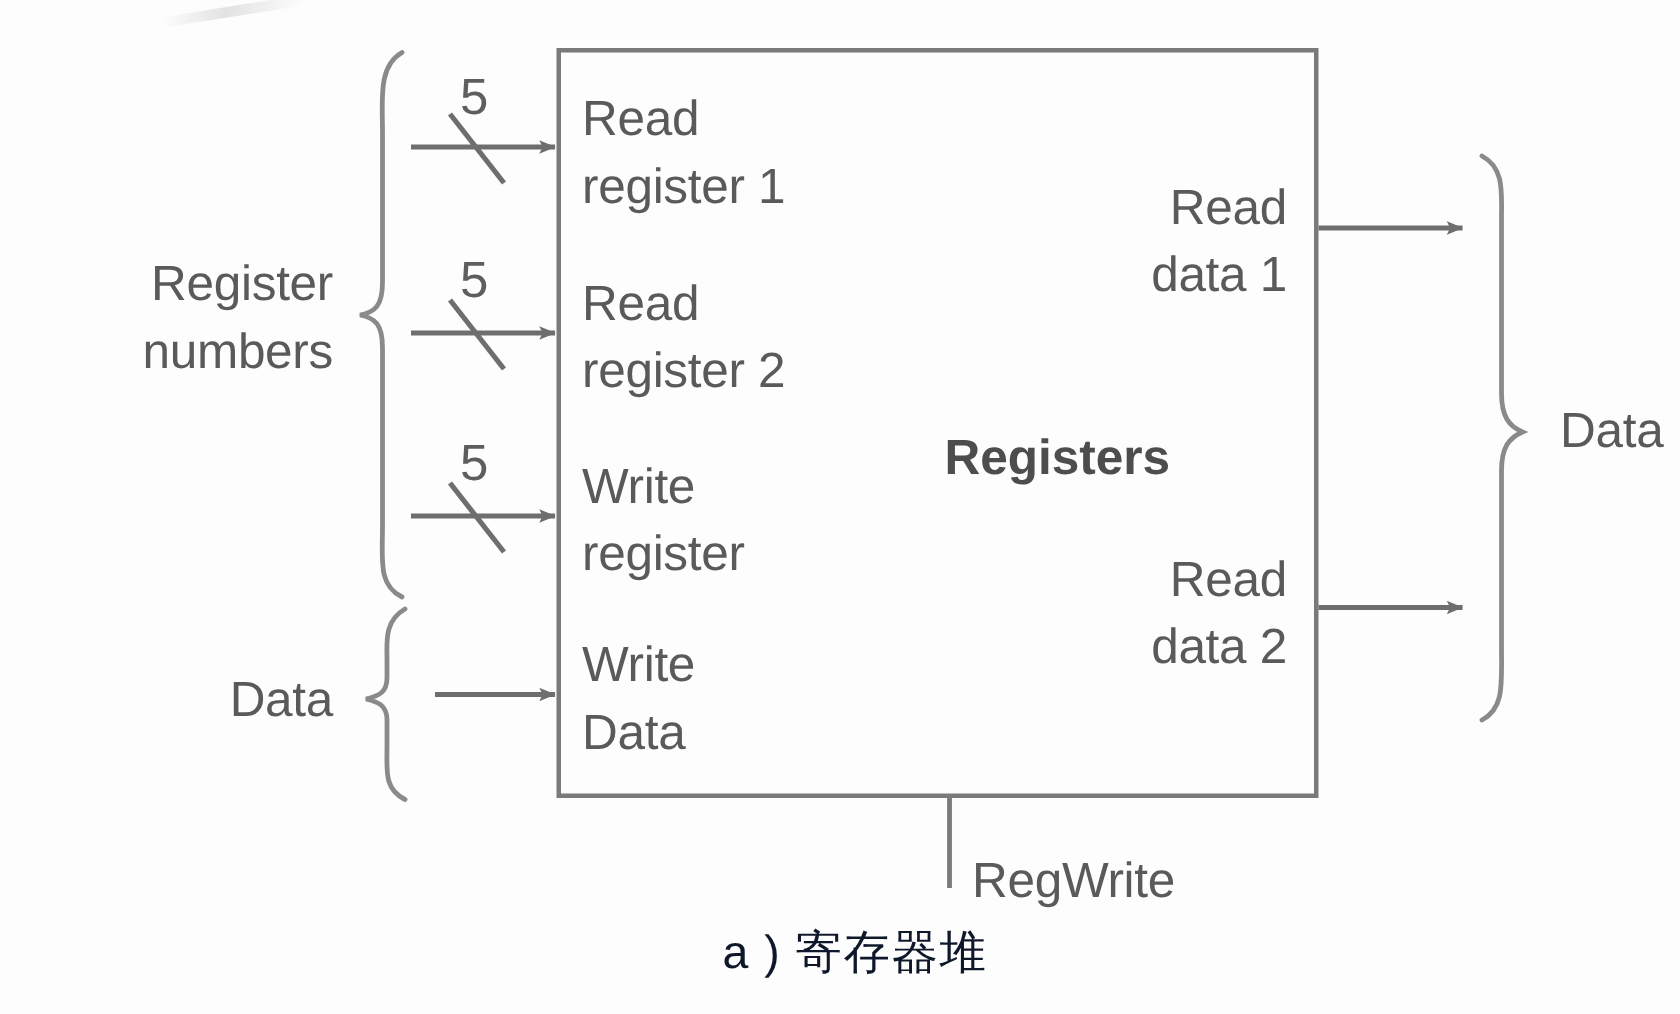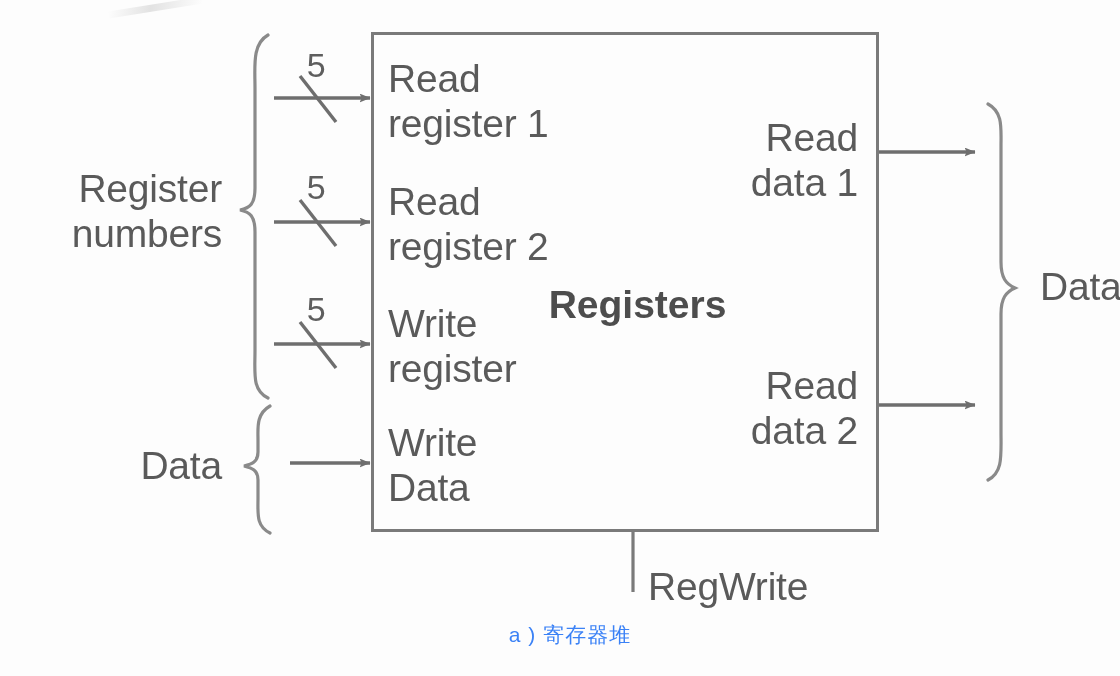--- a/index.html
+++ b/index.html
@@ -21,38 +21,38 @@
     position: absolute;
     left: 0;
     top: 0;
     width: 1120px;
     height: 676px;
   }
   .lbl {
     position: absolute;
     color: #5a5a5a;
     font-family: "Liberation Sans", sans-serif;
-    font-size: 39px;
+    font-size: 33px;
     line-height: 45px;
     white-space: pre;
     letter-spacing: -0.2px;
   }
   .lbl.bold {
     font-weight: bold;
     color: #4d4d4d;
     letter-spacing: 0px;
   }
   .lbl.num {
     font-size: 34px;
     line-height: 34px;
     color: #5e5e5e;
   }
   .lbl.caption {
-    font-size: 21px;
-    color: #3b82f6;
+    font-size: 31px;
+    color: #0f172a;
     letter-spacing: 1px;
   }
   .lbl.right-al {
     text-align: right;
   }
   .lbl.center-al {
     text-align: center;
   }
   .smudge {
     position: absolute;
@@ -138,21 +138,21 @@
   <div class="lbl" style="left:388px; top:301px;">Write
 register</div>
   <div class="lbl" style="left:388px; top:420px;">Write
 Data</div>
 
   <div class="lbl right-al" style="left:636px; top:115px; width:222px;">Read
 data 1</div>
   <div class="lbl right-al" style="left:636px; top:363px; width:222px;">Read
 data 2</div>
 
-  <div class="lbl bold center-al" style="left:495px; top:282px; width:285px;">Registers</div>
+  <div class="lbl bold center-al" style="left:495px; top:282px; width:285px;text-align:right;">Registers</div>
 
   <div class="lbl right-al" style="left:10px; top:166px; width:212px;">Register
 numbers</div>
   <div class="lbl right-al" style="left:10px; top:443px; width:212px;">Data</div>
   <div class="lbl" style="left:1040px; top:264px; width:160px;">Data</div>
 
   <div class="lbl" style="left:648px; top:564px;">RegWrite</div>
 
   <div class="lbl caption center-al" style="left:380px; top:612px; width:380px;">a ) 寄存器堆</div>
 

